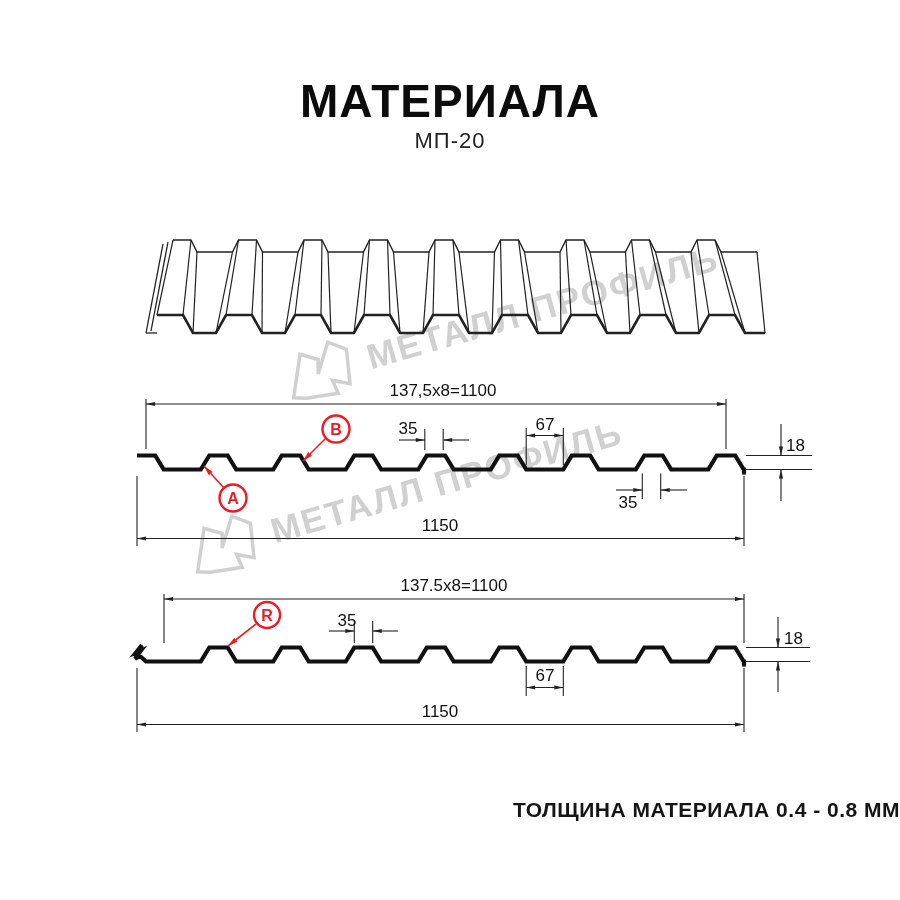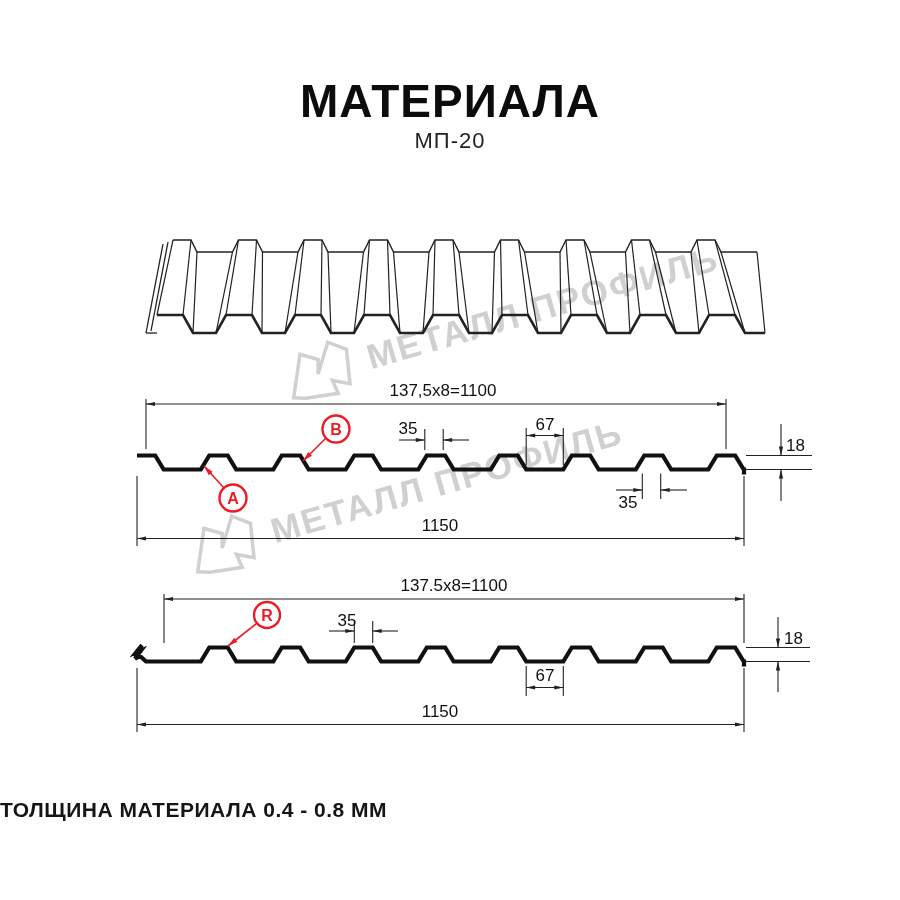--- a/index.html
+++ b/index.html
@@ -2,21 +2,21 @@
 <html><head>
 <meta charset="utf-8">
 <style>
   html,body{margin:0;padding:0;background:#fff;}
   .page{position:relative;width:900px;height:900px;background:#fff;overflow:hidden;
         font-family:"Liberation Sans",sans-serif;}
   .title{position:absolute;top:74px;left:0;width:100%;text-align:center;
          font-size:46px;font-weight:800;letter-spacing:1px;color:#0c0c0c;}
   .subtitle{position:absolute;top:128px;left:0;width:100%;text-align:center;
             font-size:22px;font-weight:500;letter-spacing:1px;color:#222;}
-  .footer{position:absolute;top:798px;left:0;width:100%;text-align:left;
+  .footer{position:absolute;top:798px;left:0;width:100%;text-align:right;
           font-size:21px;font-weight:600;letter-spacing:.5px;color:#151515;}
   svg{position:absolute;top:0;left:0;}
   .dim-text{font-family:"Liberation Sans",sans-serif;font-size:17px;fill:#111;}
   .red-text{font-family:"Liberation Sans",sans-serif;font-size:16px;font-weight:bold;fill:#ed1c24;}
   .wm-text{font-family:"Liberation Sans",sans-serif;font-size:35px;font-weight:bold;fill:#d0d0d0;letter-spacing:2px;}
 </style>
 </head>
 <body>
 
 <div class="page">

